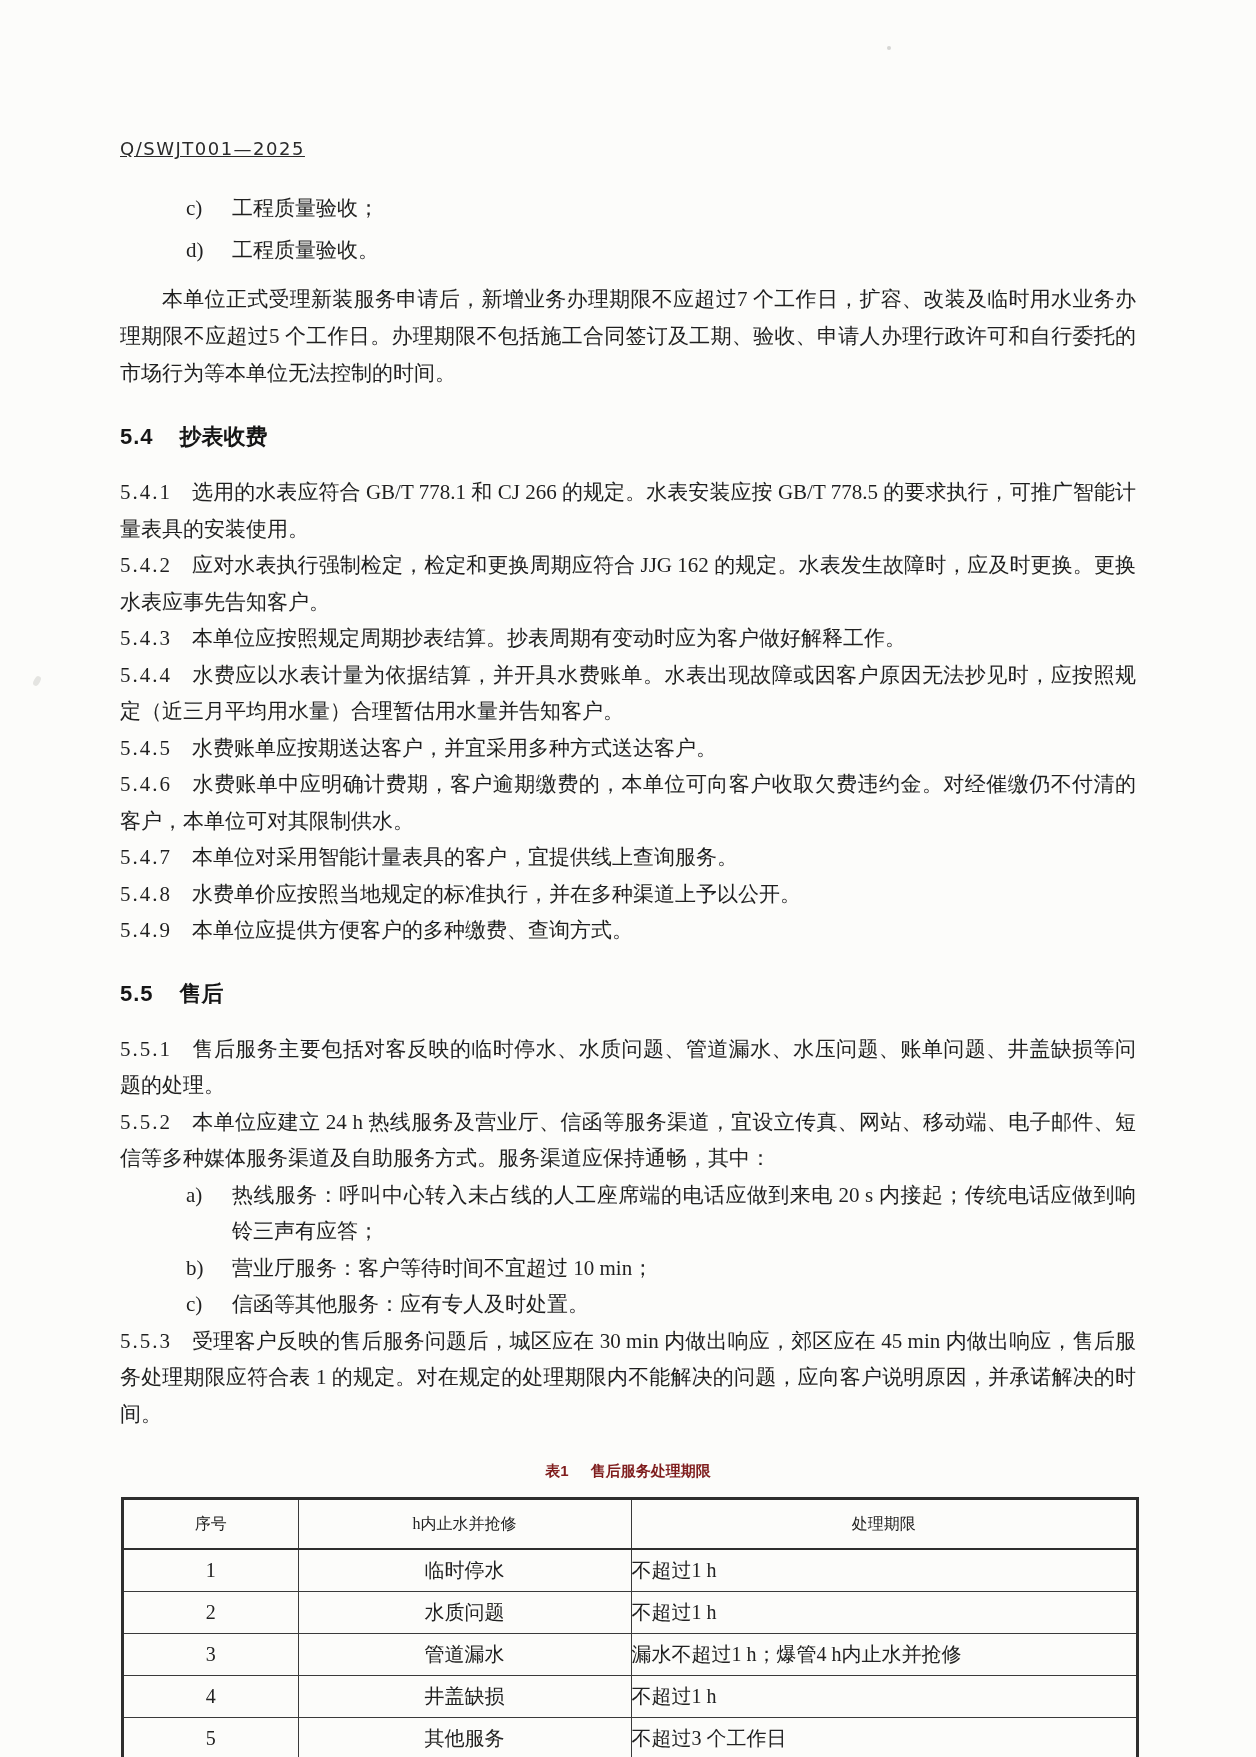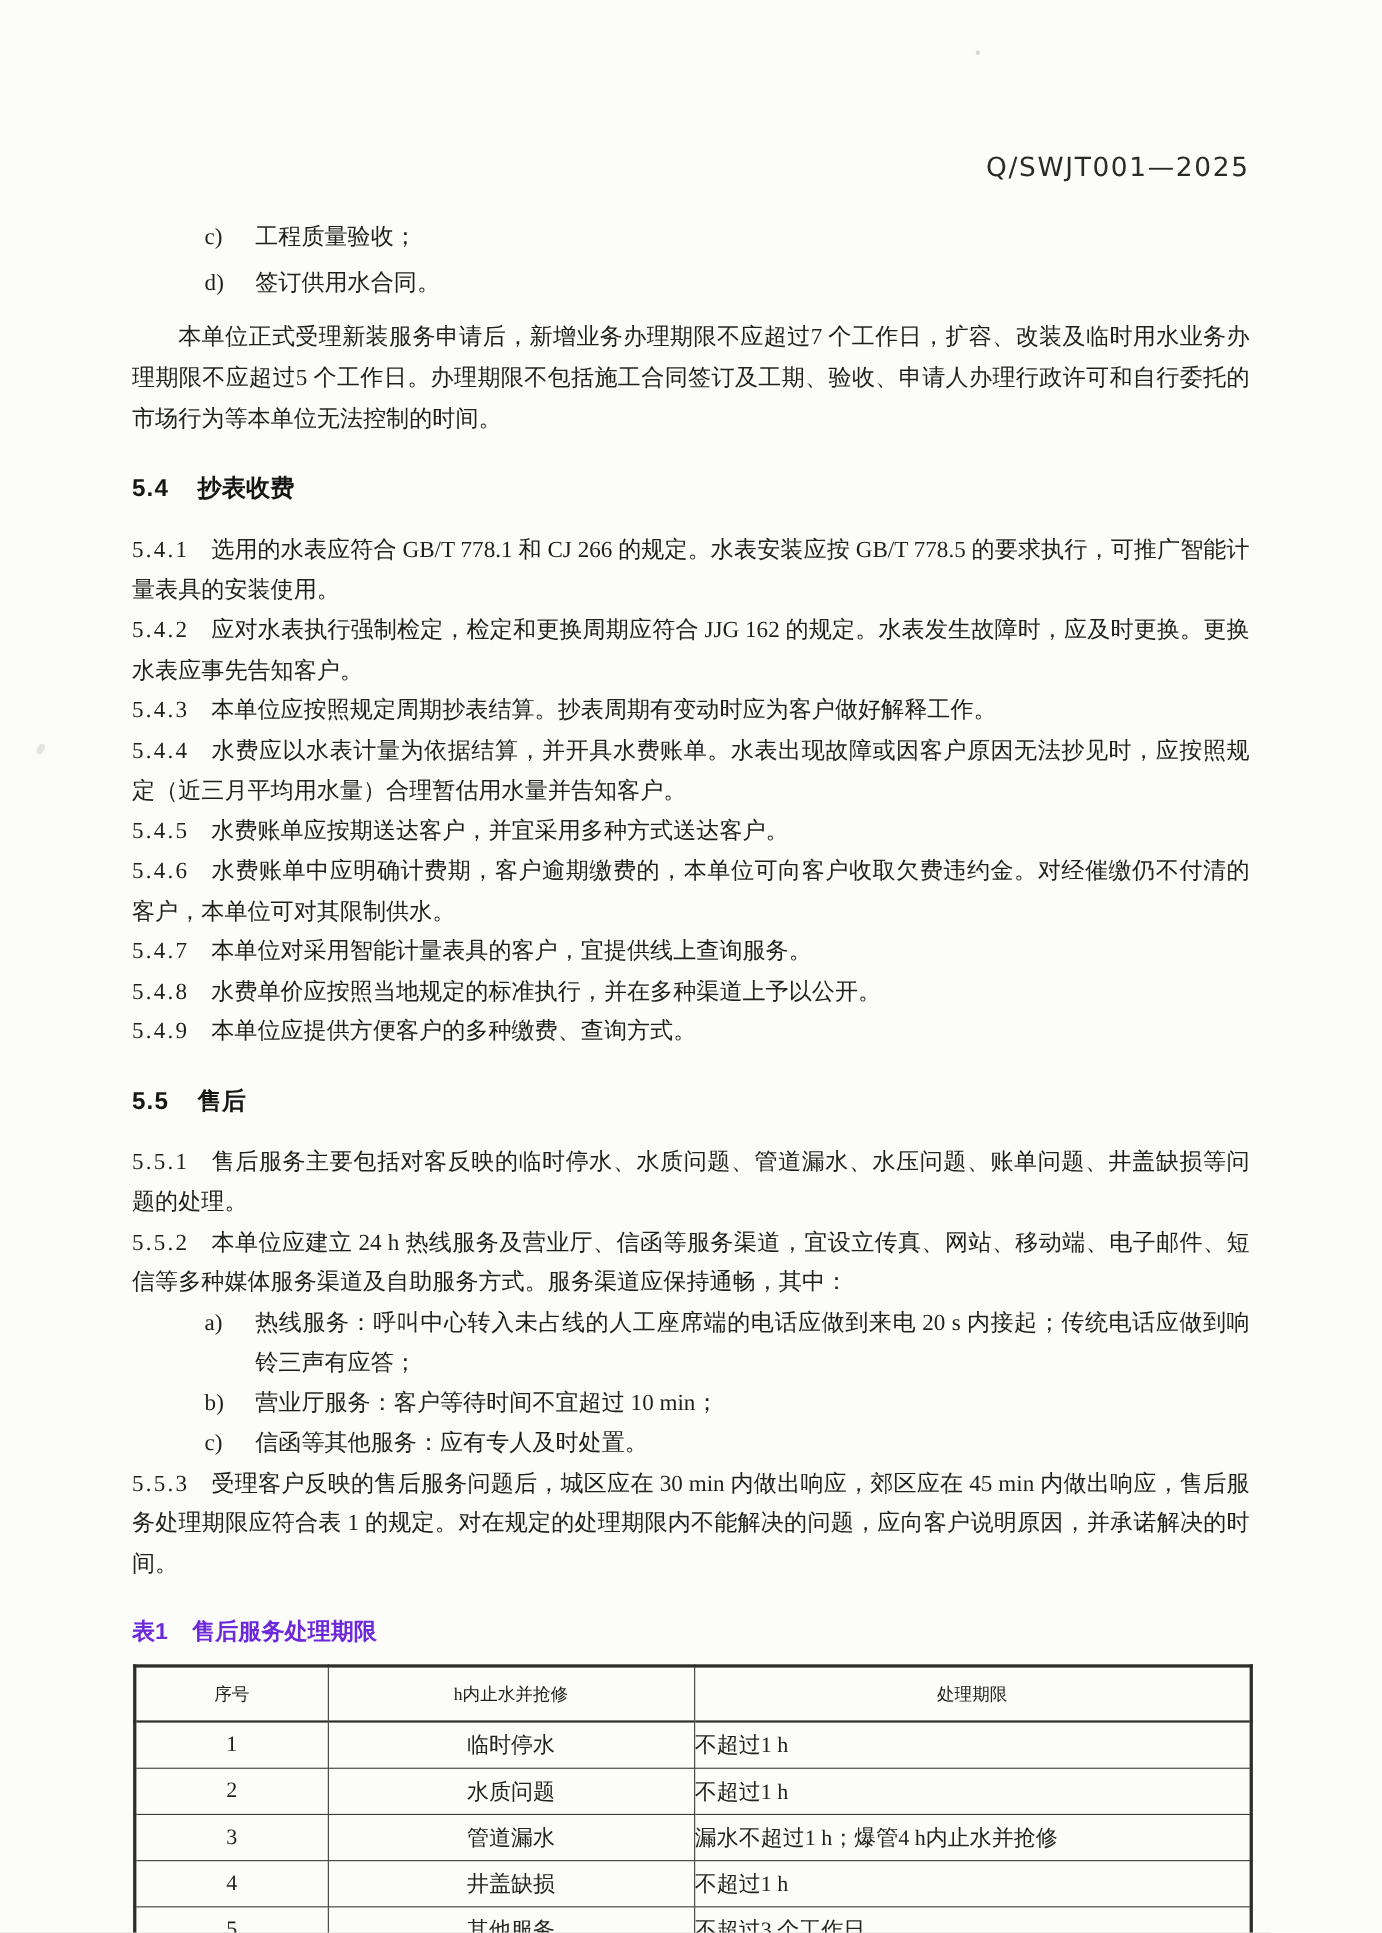--- a/index.html
+++ b/index.html
@@ -10,26 +10,26 @@
     background:#fcfcfa;
     box-sizing:border-box;
     padding:138px 120px 0 120px;
     color:#1f1f1f;
     font-family:"Liberation Serif","DejaVu Serif",serif;
     font-size:21px;
     overflow:hidden;
   }
   
   .doc-number{
-    text-align:right;
     font-family:"DejaVu Sans","Liberation Sans",sans-serif;
-    font-size:24px;
+    font-size:18px;
     letter-spacing:1.5px;
     color:#2a2a2a;
     margin:0 0 28px 0;
+    text-decoration:underline;
   }
   
   .letter-list{margin:0 0 10px 0;}
   .letter-item{
     display:flex;
     padding-left:66px;
     line-height:42px;
   }
   .letter-item .ll-label{width:46px;flex:0 0 46px;}
   
@@ -63,24 +63,25 @@
   .sub-item{
     display:flex;
     padding-left:66px;
     line-height:36.5px;
     text-align:justify;
   }
   .sub-item .si-label{width:46px;flex:0 0 46px;}
   .sub-item .si-text{flex:1;}
   
   .table-caption{
+    text-align:center;
     font-family:"Liberation Sans","DejaVu Sans",sans-serif;
     font-weight:bold;
-    font-size:21px;
-    color:#6d28d9;
+    font-size:15px;
+    color:#7f1d1d;
     margin:30px 0 16px 0;
   }
   .table-caption .cap-num{margin-right:22px;}
   table.svc{
     width:1018px;
     margin-left:1px;
     border-collapse:collapse;
     border:3px solid #2e2e2e;
     font-size:20px;
     color:#222;
@@ -120,21 +121,21 @@
 
   <p class="doc-number">Q/SWJT001—2025</p>
 
   <div class="letter-list">
     <div class="letter-item">
       <span class="ll-label">c)</span>
       <span class="ll-text">工程质量验收；</span>
     </div>
     <div class="letter-item">
       <span class="ll-label">d)</span>
-      <span class="ll-text">签订供用水合同。</span>
+      <span class="ll-text">工程质量验收。</span>
     </div>
   </div>
 
   <p class="para">本单位正式受理新装服务申请后，新增业务办理期限不应超过7 个工作日，扩容、改装及临时用水业务办理期限不应超过5 个工作日。办理期限不包括施工合同签订及工期、验收、申请人办理行政许可和自行委托的市场行为等本单位无法控制的时间。</p>
 
   <h2 class="sec-heading">
     <span class="sec-num">5.4</span><span>抄表收费</span>
   </h2>
 
   <p class="clause"><span class="cl-num">5.4.1</span><span>选用的水表应符合 GB/T 778.1 和 CJ 266 的规定。水表安装应按 GB/T 778.5 的要求执行，可推广智能计量表具的安装使用。</span></p>

